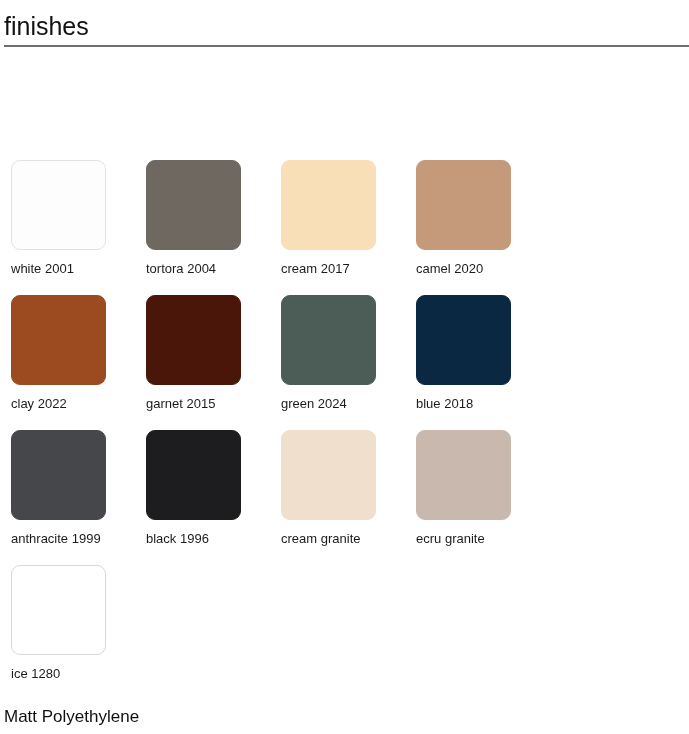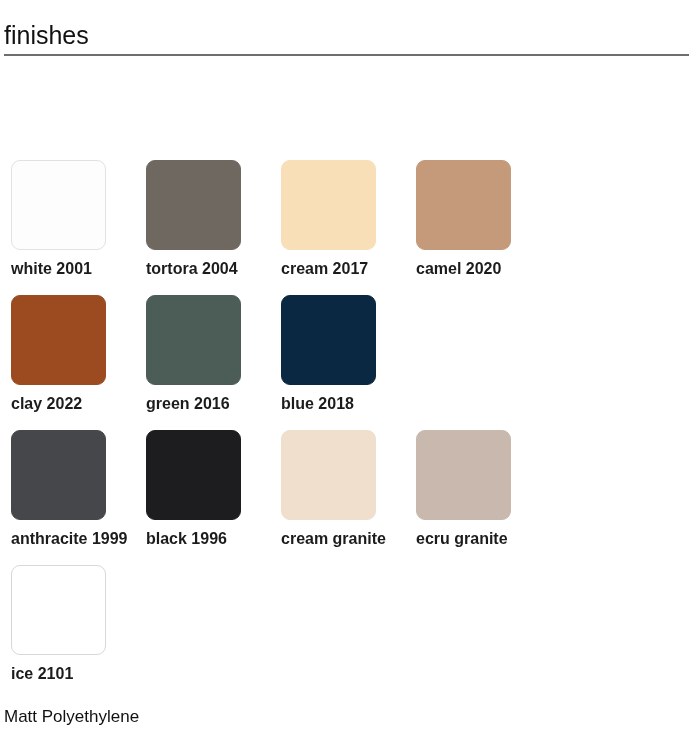--- a/index.html
+++ b/index.html
@@ -11,21 +11,21 @@
     width: 689px;
     height: 734px;
     font-family: "Liberation Sans", sans-serif;
     color: #1a1a1a;
     overflow: hidden;
     position: relative;
   }
 
   
   .page-header {
-    padding: 15px 0 0 4px;
+    padding: 6px 0 0 4px;
     height: 44px;
     box-sizing: border-box;
   }
   .page-title {
     font-size: 25px;
     font-weight: 400;
     line-height: 34px;
     letter-spacing: 0px;
     color: #111111;
     margin: 0;
@@ -55,22 +55,22 @@
     box-sizing: border-box;
     padding-left: 11px;
   }
   .swatch-chip {
     width: 95px;
     height: 90px;
     border-radius: 9px;
     box-sizing: border-box;
   }
   .swatch-label {
-    font-size: 16px;
-    font-weight: 700;
+    font-size: 13px;
+    font-weight: 400;
     color: #1c1c1c;
     margin-top: 12px;
     line-height: 13px;
     white-space: nowrap;
   }
 
   
   .page-footer {
     position: absolute;
     left: 4px;
@@ -110,22 +110,26 @@
         <div class="swatch-chip" style="background: rgb(196, 154, 122); border: 1px solid rgb(196, 154, 122);"></div>
         <div class="swatch-label">camel 2020</div>
       </div>
     </div>
     <div class="swatch-row">
       <div class="swatch-cell">
         <div class="swatch-chip" style="background: rgb(156, 74, 32); border: 1px solid rgb(156, 74, 32);"></div>
         <div class="swatch-label">clay 2022</div>
       </div>
       <div class="swatch-cell">
+        <div class="swatch-chip" style="background: rgb(74, 22, 9); border: 1px solid rgb(74, 22, 9);"></div>
+        <div class="swatch-label">garnet 2015</div>
+      </div>
+      <div class="swatch-cell">
         <div class="swatch-chip" style="background: rgb(76, 92, 86); border: 1px solid rgb(76, 92, 86);"></div>
-        <div class="swatch-label">green 2016</div>
+        <div class="swatch-label">green 2024</div>
       </div>
       <div class="swatch-cell">
         <div class="swatch-chip" style="background: rgb(10, 40, 66); border: 1px solid rgb(10, 40, 66);"></div>
         <div class="swatch-label">blue 2018</div>
       </div>
     </div>
     <div class="swatch-row">
       <div class="swatch-cell">
         <div class="swatch-chip" style="background: rgb(69, 71, 74); border: 1px solid rgb(69, 71, 74);"></div>
         <div class="swatch-label">anthracite 1999</div>
@@ -139,20 +143,20 @@
         <div class="swatch-label">cream granite</div>
       </div>
       <div class="swatch-cell">
         <div class="swatch-chip" style="background: rgb(201, 184, 174); border: 1px solid rgb(201, 184, 174);"></div>
         <div class="swatch-label">ecru granite</div>
       </div>
     </div>
     <div class="swatch-row">
       <div class="swatch-cell">
         <div class="swatch-chip" style="background: rgb(255, 255, 255); border: 1px solid rgb(216, 216, 216);"></div>
-        <div class="swatch-label">ice 2101</div>
+        <div class="swatch-label">ice 1280</div>
       </div>
     </div>
   </div>
 
 <div class="page-footer">
   <div class="footer-text">Matt Polyethylene</div>
 </div>
 
 </body></html>

